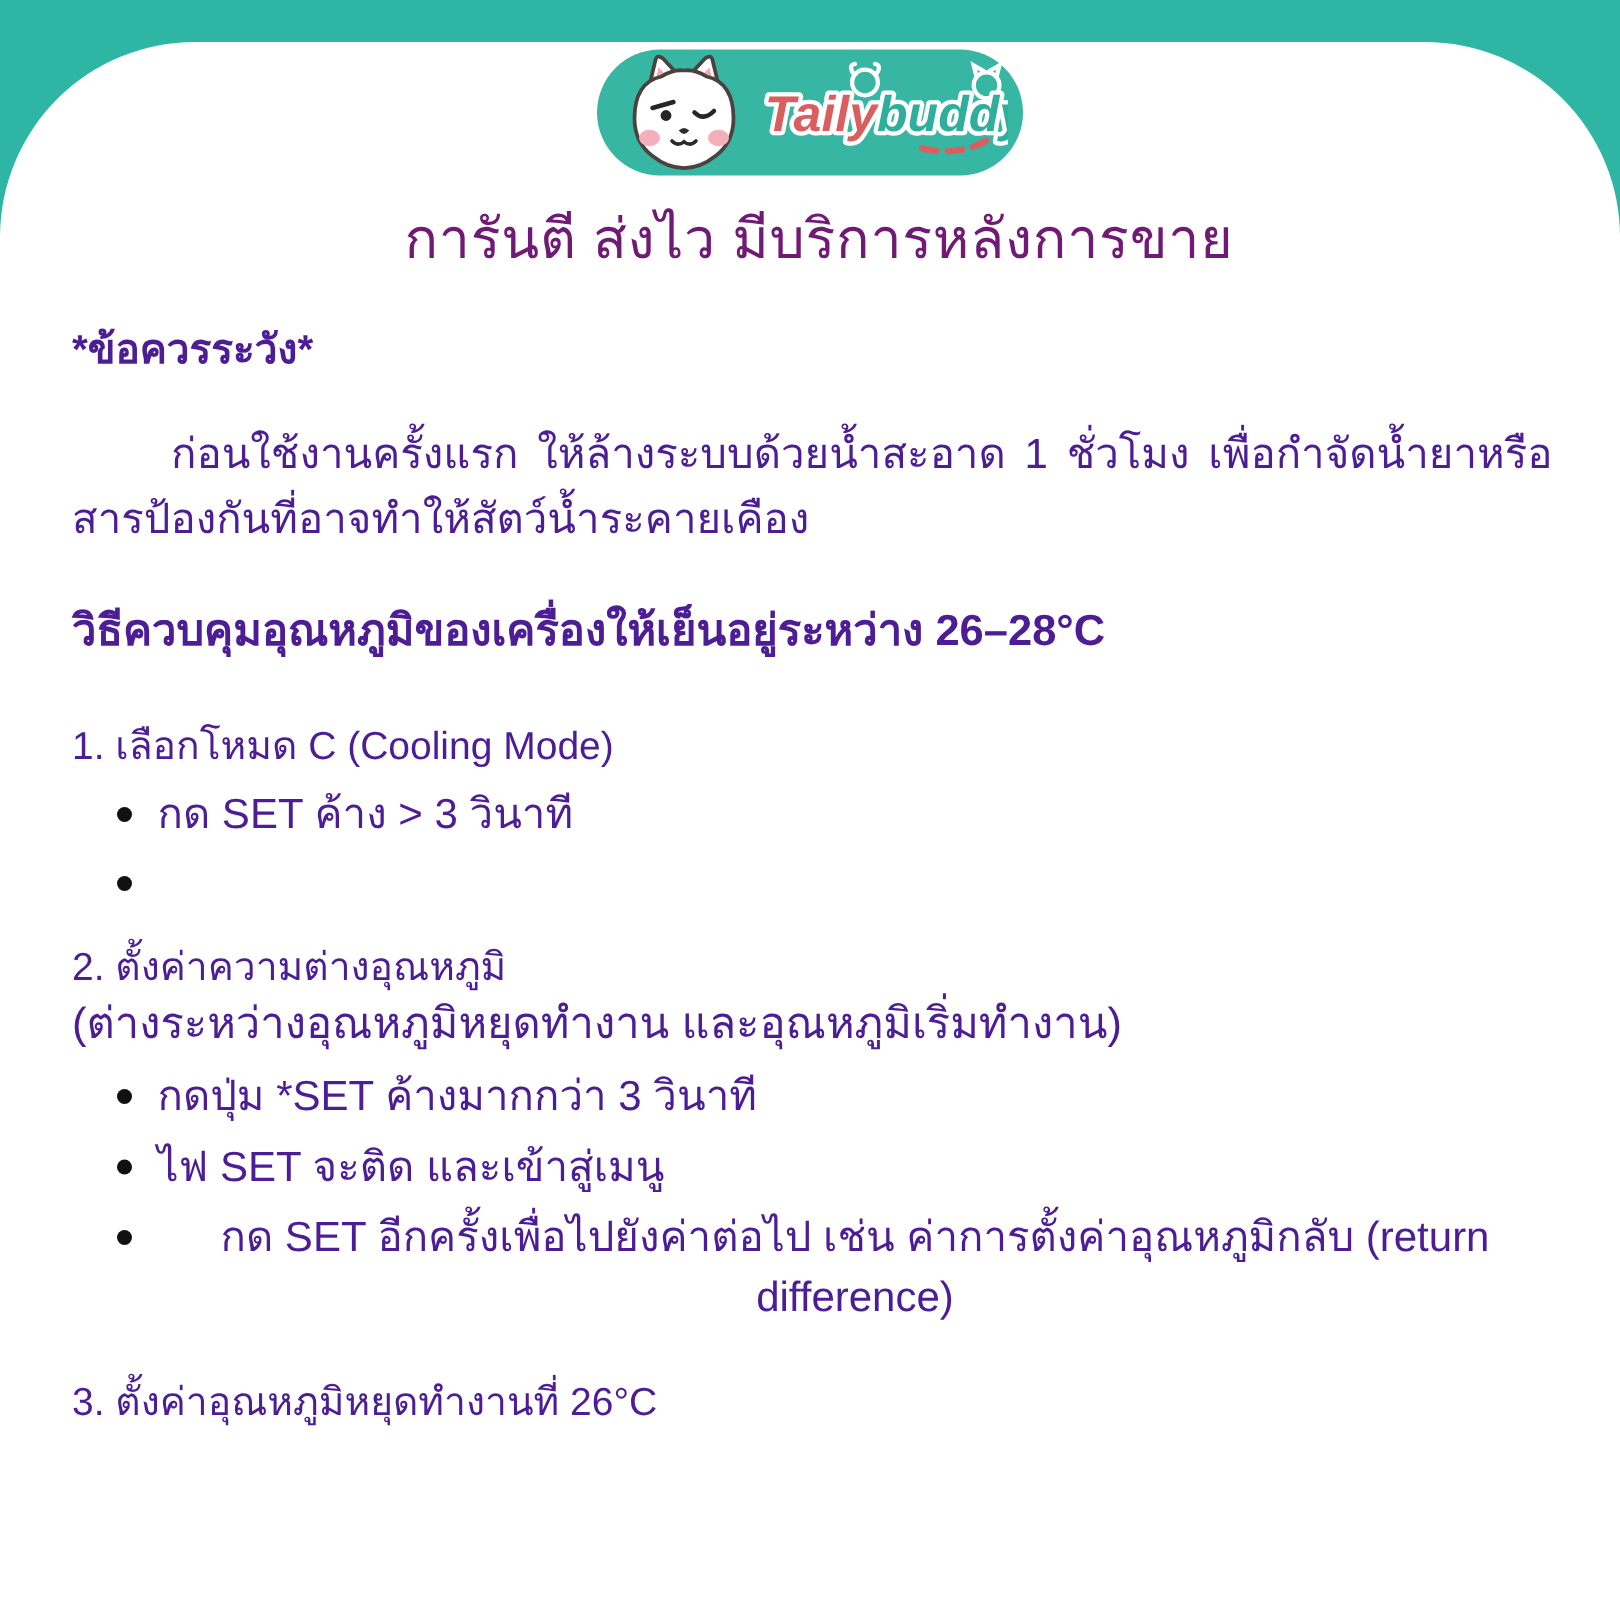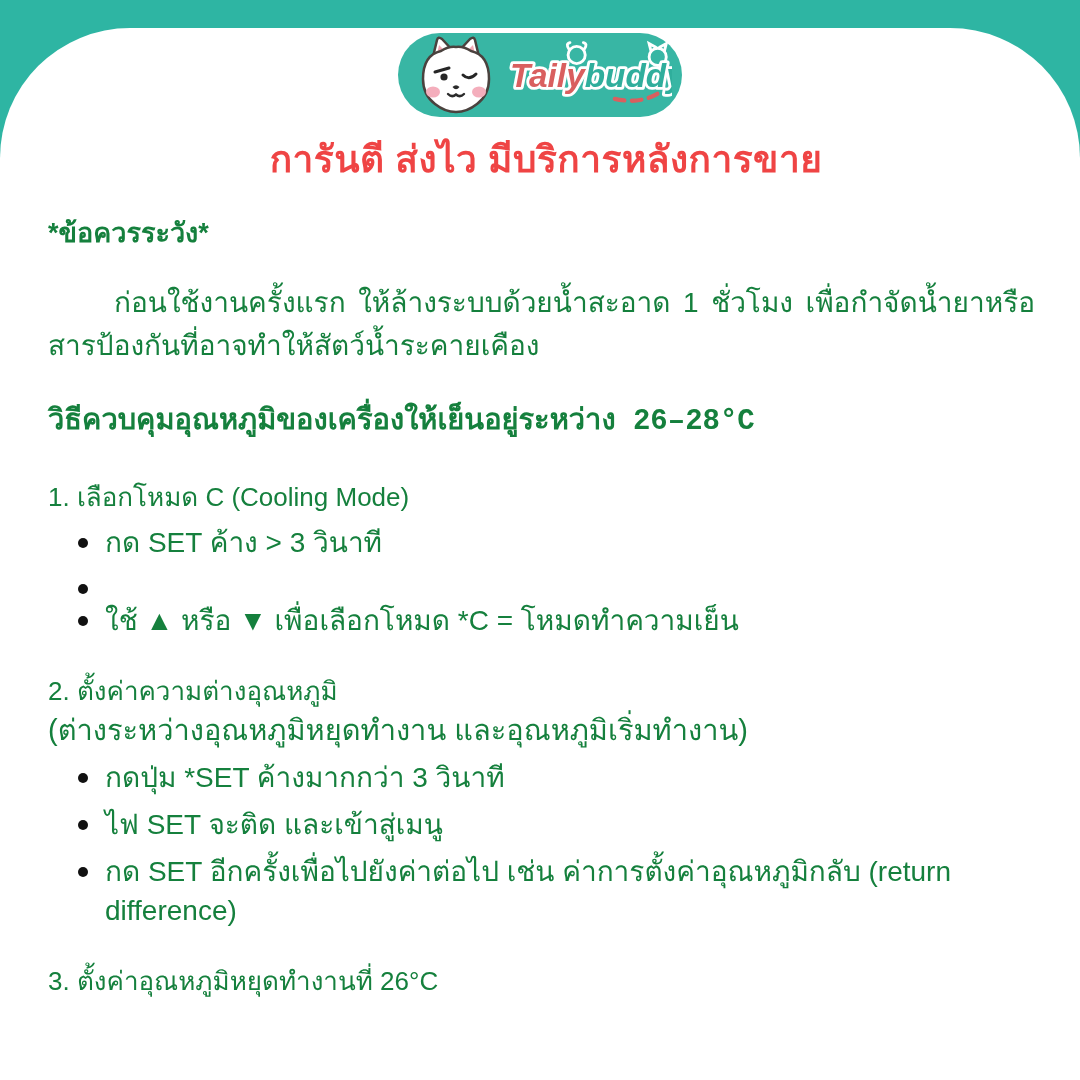--- a/index.html
+++ b/index.html
@@ -16,35 +16,35 @@
   
   .brand-wrap{padding-top:5px;text-align:center;}
   .logo-pill{
     width:284px;height:84px;border-radius:42px;
     background:#38b6a4;
     margin:0 auto;
     display:flex;align-items:center;justify-content:center;gap:4px;
   }
   .tagline{
     margin-top:12px;
-    font-size:37px;font-weight:700;color:#ef4444;
+    font-size:37px;font-weight:400;color:#701a75;
     letter-spacing:0.5px;
     padding-left:12px;
   }
   
-  .main{padding:26px 45px 0 48px;color:#15803d;font-size:28px;line-height:1.42;}
+  .main{padding:26px 45px 0 48px;color:#4c1d95;font-size:28px;line-height:1.42;}
   .warn-heading{font-weight:bold;font-size:27px;margin:0 0 30px 0;}
   .para{
     margin:0 0 34px 0;text-indent:66px;text-align:justify;line-height:1.52;
   }
-  .guide-title{font-weight:bold;font-size:29px;margin:0 0 36px 0;font-family:Liberation Mono, monospace;}
+  .guide-title{font-weight:bold;font-size:29px;margin:0 0 36px 0;}
   .section{margin:0 0 32px 0;}
   .sec-heading{font-size:26px;margin:0;}
   .sec-sub{font-size:29px;margin:0;}
-  ul.bullets{list-style:none;margin:6px 0 0 0;padding:0 0 0 30px;}
+  ul.bullets{list-style:none;margin:6px 0 0 0;padding:0 0 0 30px;text-align:center;}
   ul.bullets li{display:flex;align-items:flex-start;margin:7px 0;}
   .dot{
     flex:none;width:10px;height:10px;border-radius:50%;
     background:#111;margin:15px 17px 0 0;
   }
   .li-text{display:block;}
   
   svg text{font-family:"Liberation Sans",sans-serif;}
 </style>
 </head>
@@ -108,24 +108,20 @@
       <section class="section">
         <p class="sec-heading">1. เลือกโหมด C (Cooling Mode)</p>
         <ul class="bullets">
           <li>
               <span class="dot"></span>
               <span class="li-text">กด SET ค้าง &gt; 3 วินาที</span>
             </li>
           <li>
               <span class="dot"></span>
             </li>
-          <li>
-              <span class="dot"></span>
-              <span class="li-text">ใช้ ▲ หรือ ▼ เพื่อเลือกโหมด *C = โหมดทำความเย็น</span>
-            </li>
         </ul>
       </section>
 
       <section class="section">
         <p class="sec-heading">2. ตั้งค่าความต่างอุณหภูมิ</p>
         <p class="sec-sub">(ต่างระหว่างอุณหภูมิหยุดทำงาน และอุณหภูมิเริ่มทำงาน)</p>
         <ul class="bullets">
           <li>
               <span class="dot"></span>
               <span class="li-text">กดปุ่ม *SET ค้างมากกว่า 3 วินาที</span>

